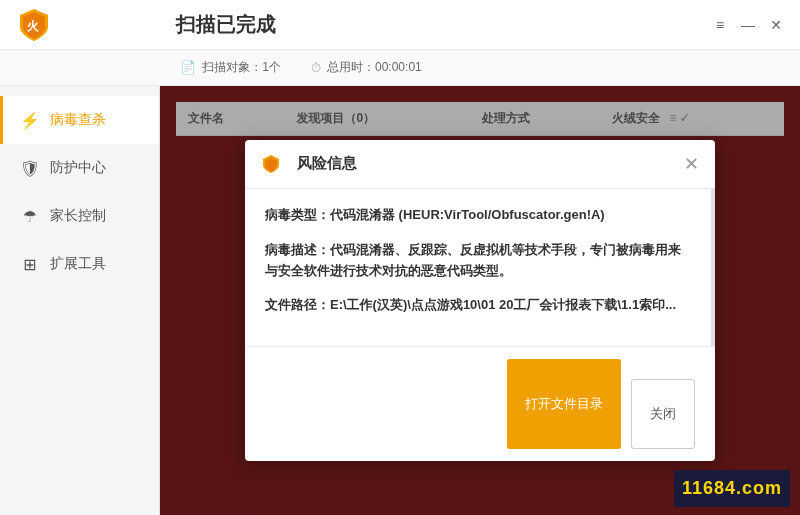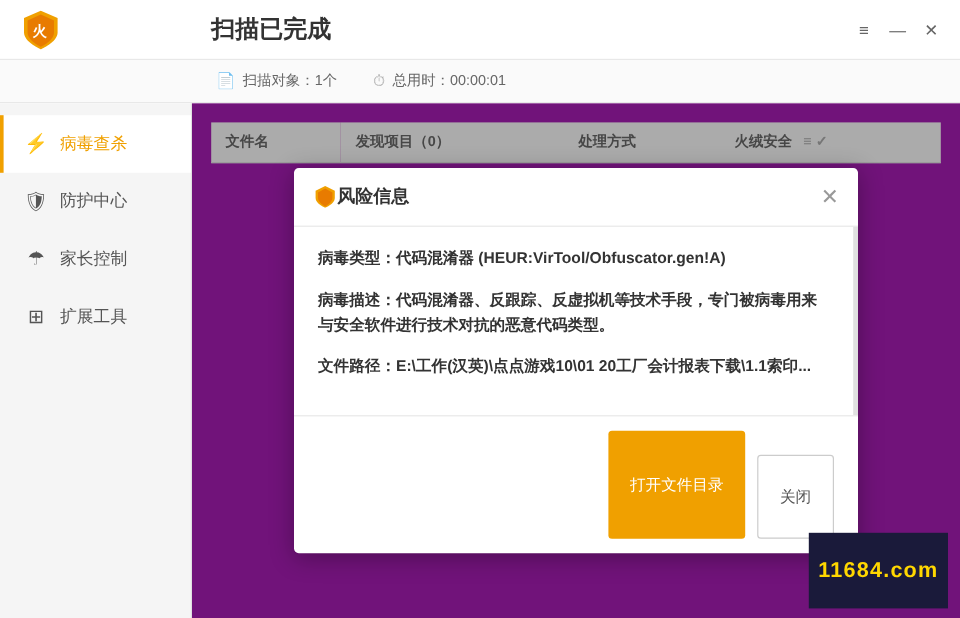--- a/index.html
+++ b/index.html
@@ -197,21 +197,21 @@
       display: flex;
       align-items: center;
       justify-content: center;
       font-size: 16px;
     }
 
     
     .content-area {
       flex: 1;
       padding: 16px;
-      background: #a21caf;
+      background: #7f1d1d;
       position: relative;
     }
 
     
     .results-table {
       width: 100%;
       border-collapse: collapse;
     }
     .results-table th {
       background: #f5f5f5;
@@ -239,21 +239,21 @@
       background: #ffffff;
       border-radius: 4px;
       box-shadow: 0 4px 20px rgba(0,0,0,0.3);
       overflow: hidden;
     }
     .dialog-header {
       display: flex;
       align-items: center;
       padding: 14px 16px;
       border-bottom: 1px solid #e8e8e8;
-      gap: 0;
+      gap: 16px;
     }
     .dialog-title {
       flex: 1;
       font-size: 15px;
       font-weight: bold;
       color: #333;
     }
     .dialog-close {
       cursor: pointer;
       color: #999;
@@ -310,21 +310,21 @@
 
     
     .watermark {
       position: absolute;
       bottom: 8px;
       right: 10px;
       background: #1a1a3a;
       color: #ffd700;
       font-size: 18px;
       font-weight: bold;
-      padding: 21px 8px;
+      padding: 8px 8px;
       letter-spacing: 1px;
       z-index: 200;
     }
 
     
     .dialog-body::-webkit-scrollbar { width: 6px; }
     .dialog-body::-webkit-scrollbar-track { background: #f0f0f0; }
     .dialog-body::-webkit-scrollbar-thumb { background: #ccc; border-radius: 3px; }
   </style>
 </head>

